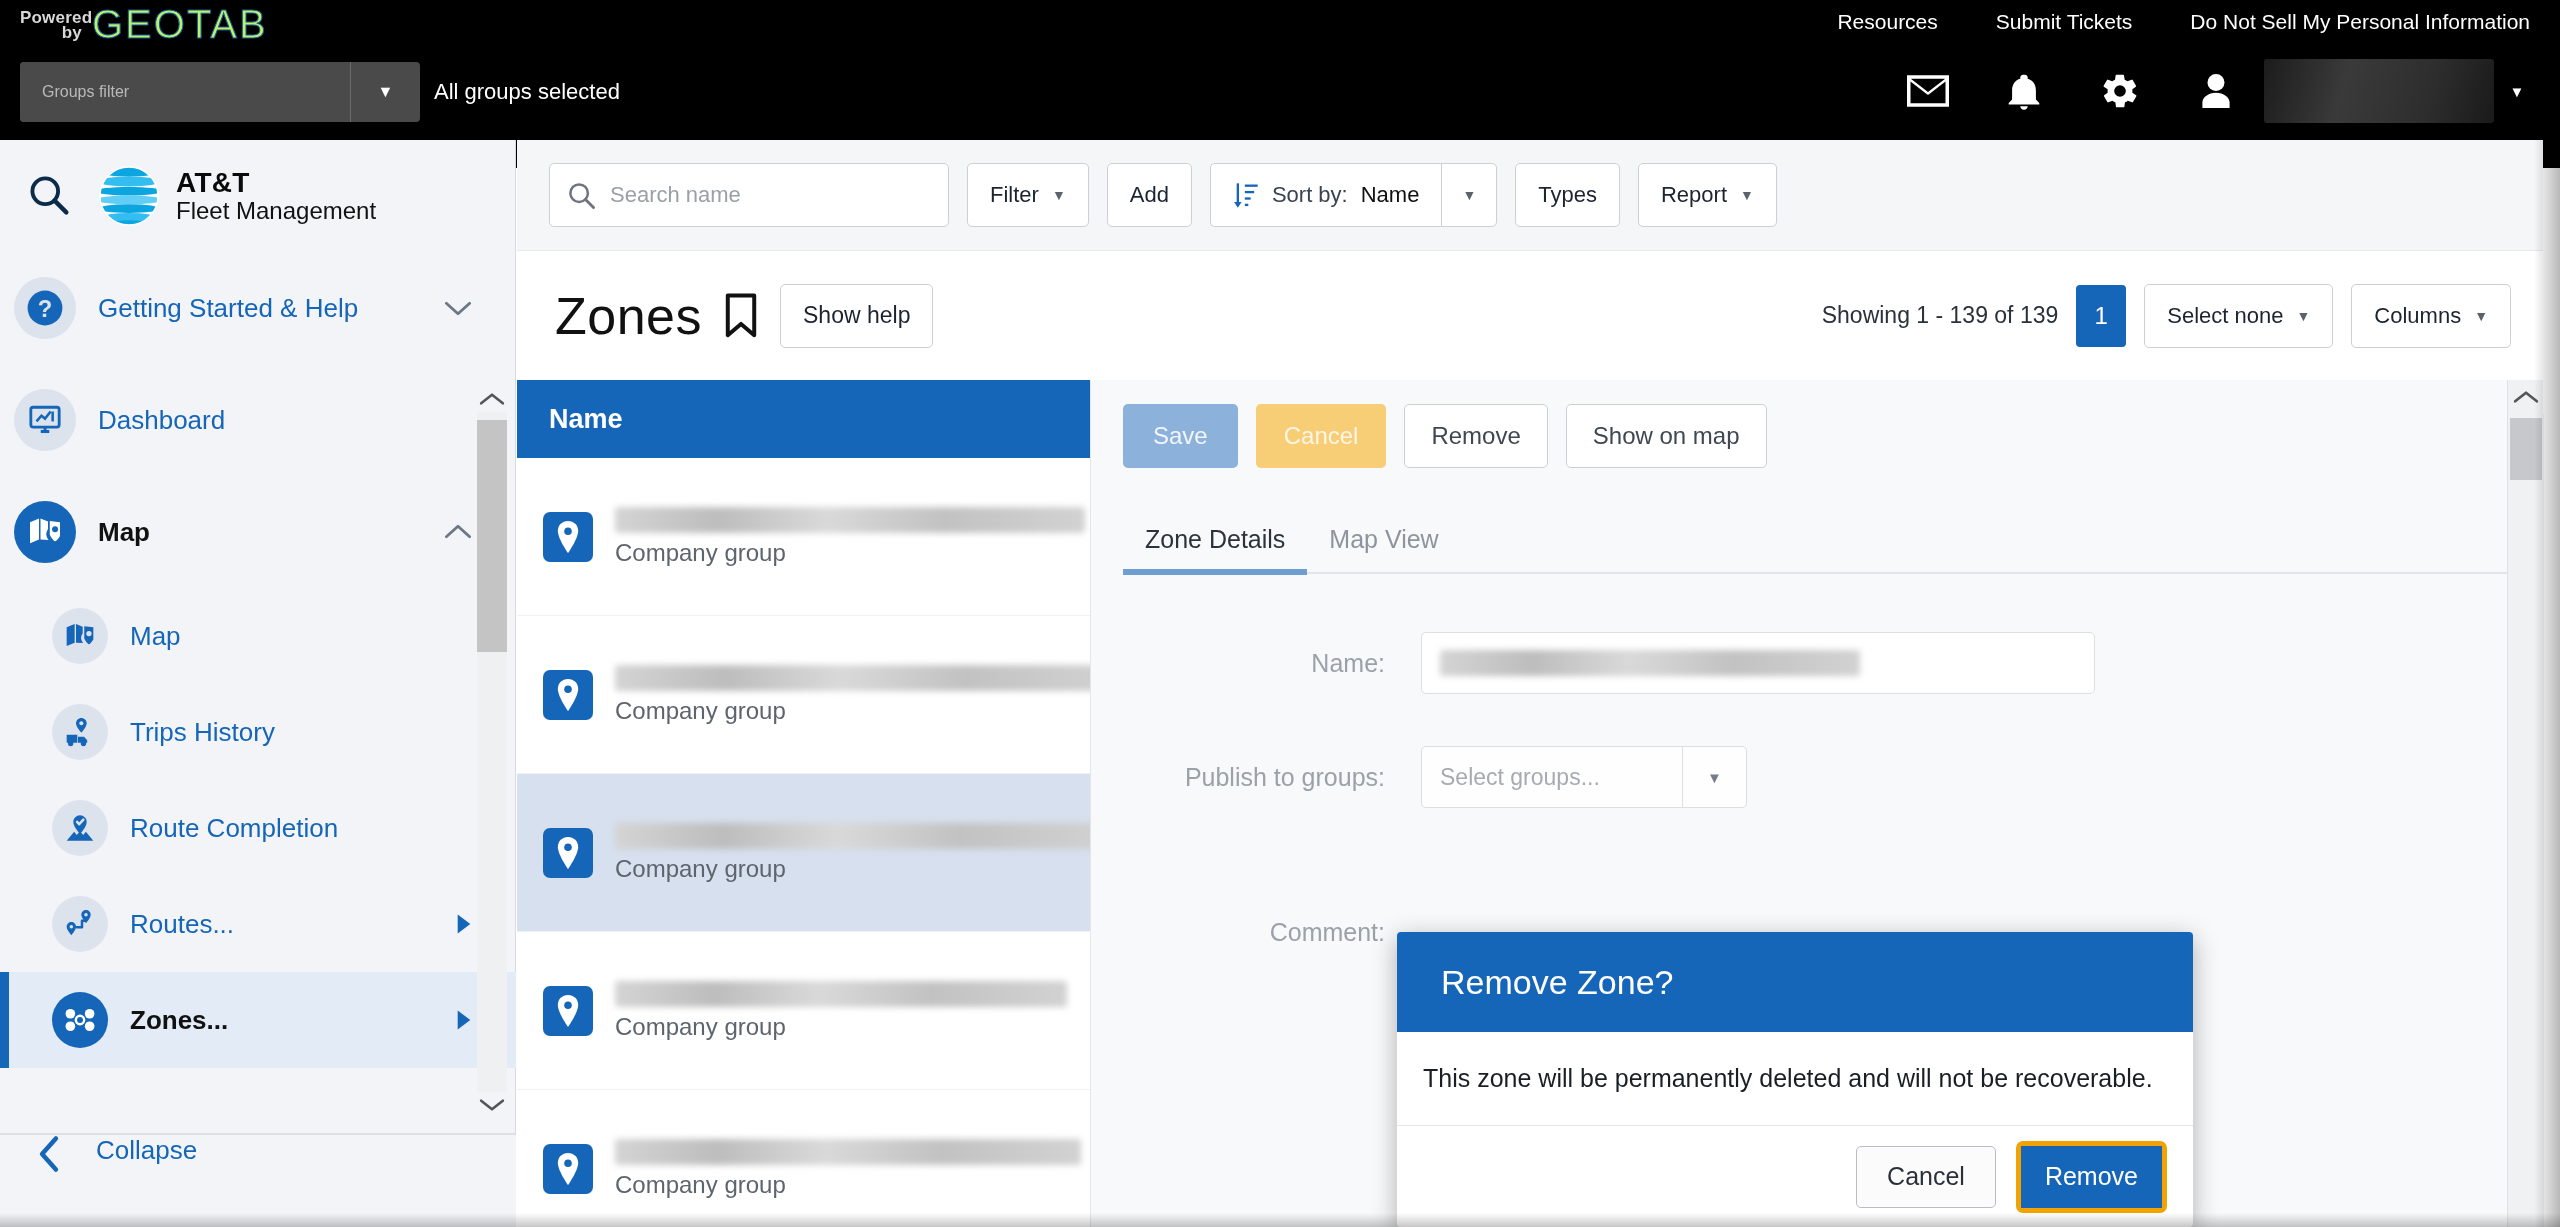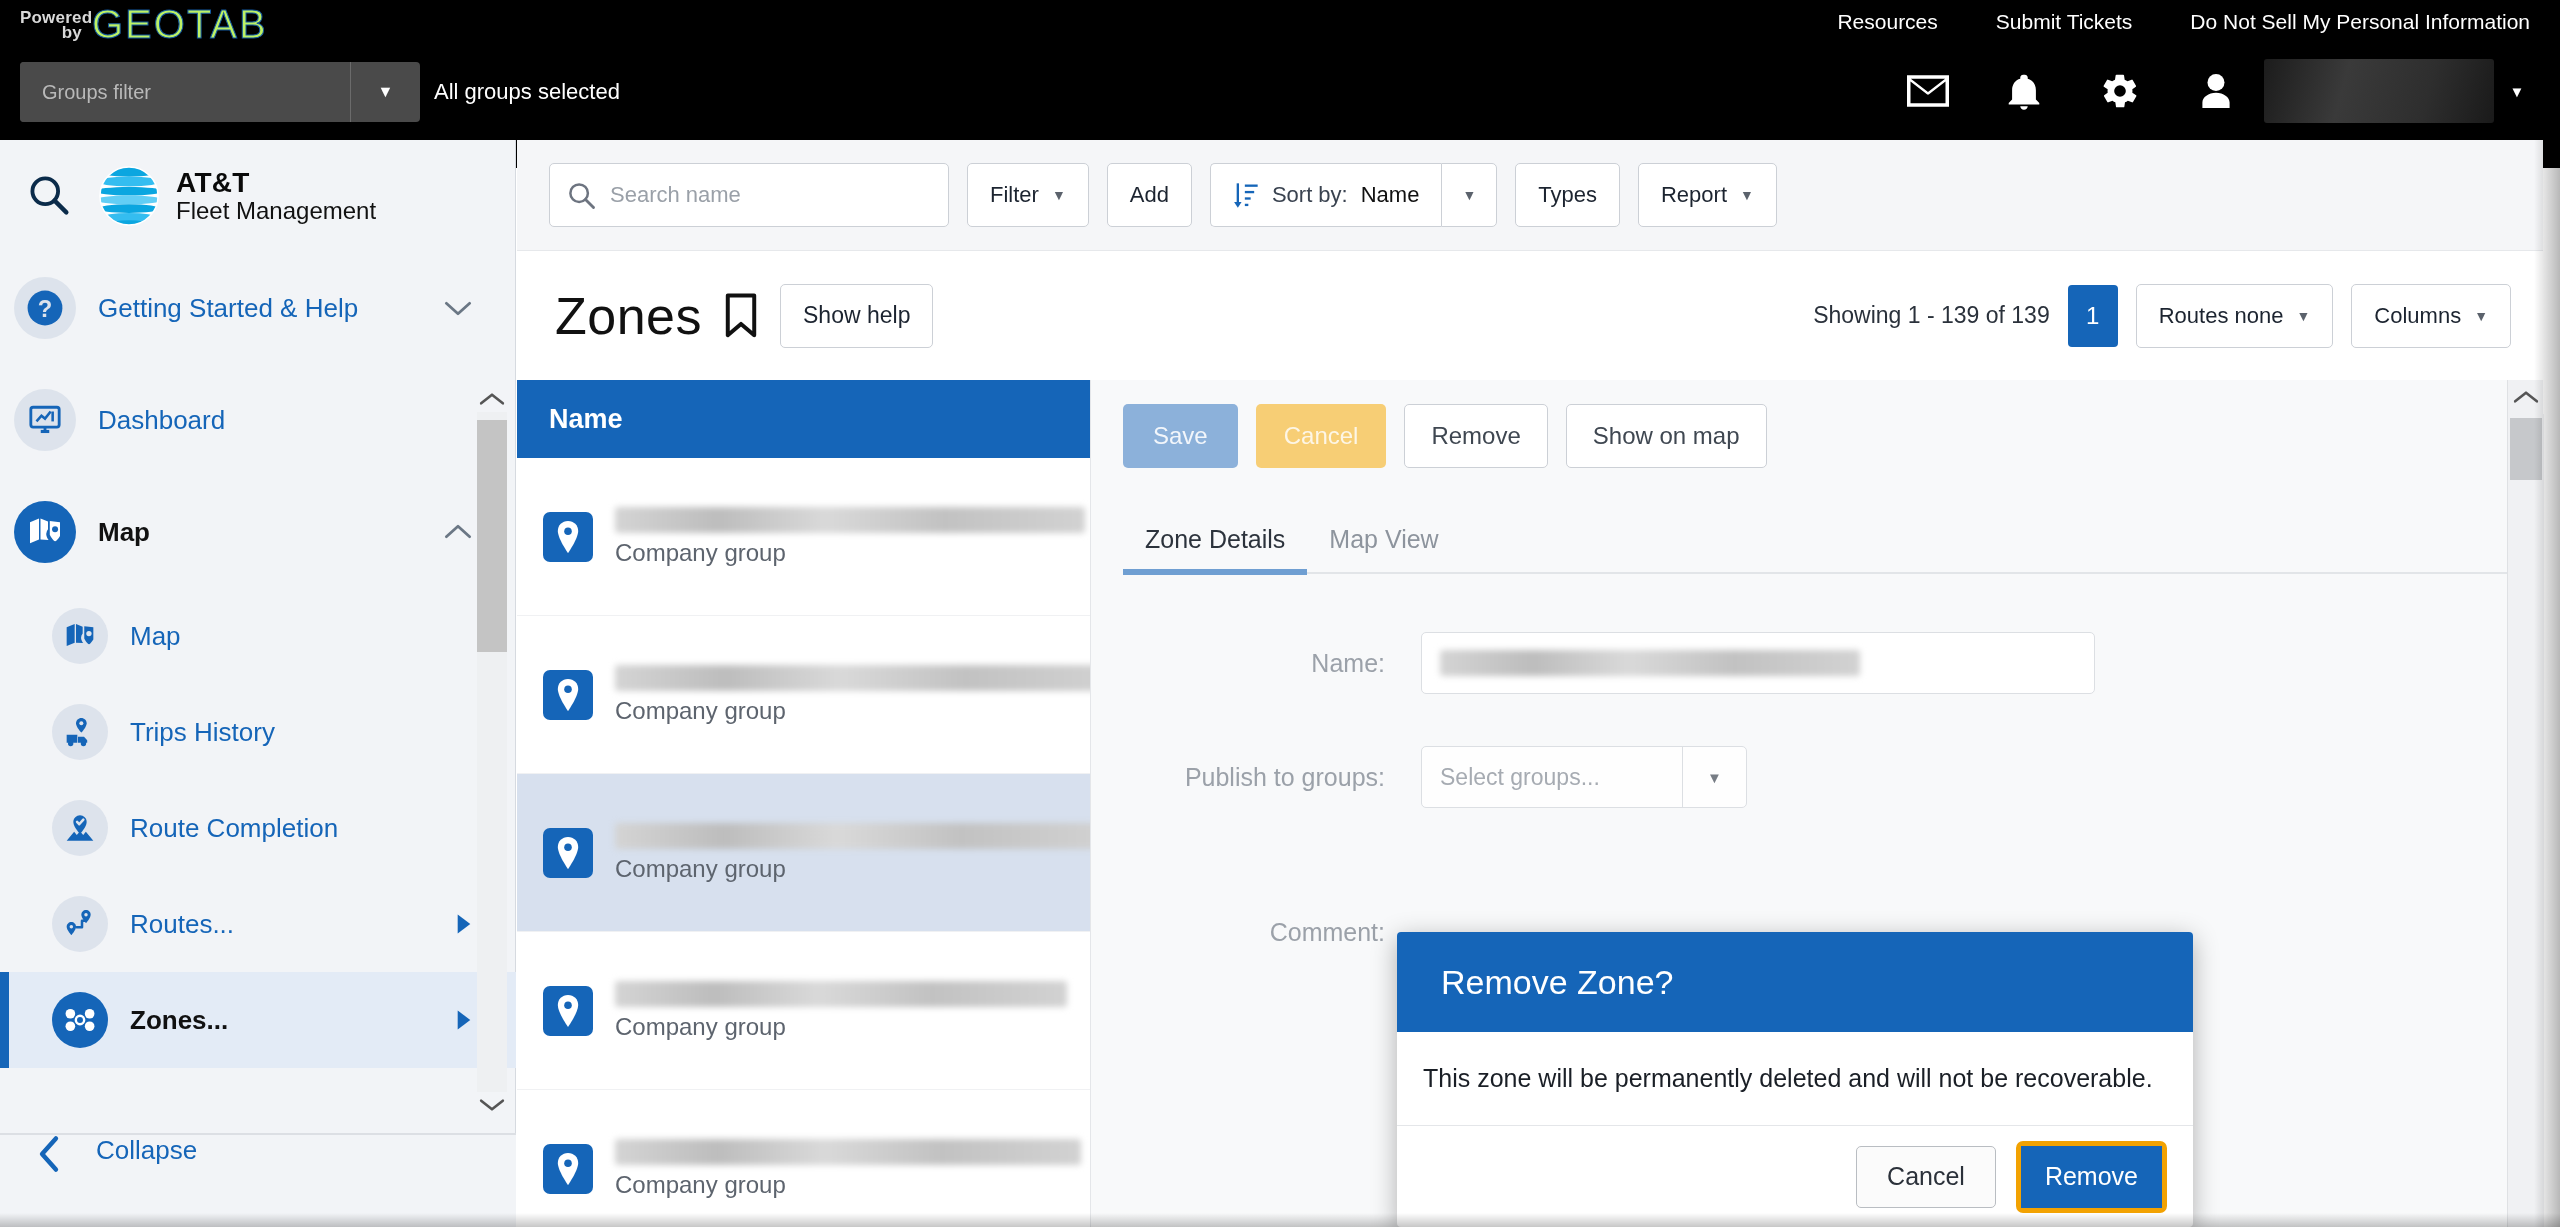--- a/index.html
+++ b/index.html
@@ -37,21 +37,21 @@
   }
   .toplink { color:#ffffff; font-size:21px; cursor:pointer; white-space:nowrap; }
 
   .groups-filter {
     position:absolute; left:20px; top:62px;
     display:flex; align-items:stretch;
     height:60px; background:#4a4a4a; border-radius:4px; overflow:hidden;
   }
   .gf-input {
     width:330px; display:flex; align-items:center; padding-left:22px;
-    color:#b9b9b9; font-size:20px; background:#4a4a4a;
+    color:#b9b9b9; font-size:16px; background:#4a4a4a;
     border:none; outline:none; font-family:"Liberation Sans", sans-serif;
   }
   .gf-input::placeholder { color:#b9b9b9; }
   .gf-caret {
     width:70px; display:flex; align-items:center; justify-content:center;
     border-left:1px solid #6b6b6b; color:#ffffff; font-size:16px;
   }
   .all-groups {
     position:absolute; left:434px; top:62px; height:60px;
     display:flex; align-items:center; color:#ffffff; font-size:22px;
@@ -615,21 +615,21 @@
           <svg width="34" height="46" viewBox="0 0 18 24">
               <path d="M2 1.2h14v21l-7-6-7 6v-21z" fill="none" stroke="currentColor" stroke-width="2.1" stroke-linejoin="round"></path>
             </svg>
         </div>
         <div class="showhelp">Show help</div>
       </div>
       <div class="title-right">
         <div class="showing">Showing 1 - 139 of 139</div>
         <div class="pagebtn">1</div>
         <div class="btn">
-          <span>Routes none</span>
+          <span>Select none</span>
           <span class="caret-d">▼</span>
         </div>
         <div class="btn">
           <span>Columns</span>
           <span class="caret-d">▼</span>
         </div>
       </div>
     </div>
 
     <div class="content">

